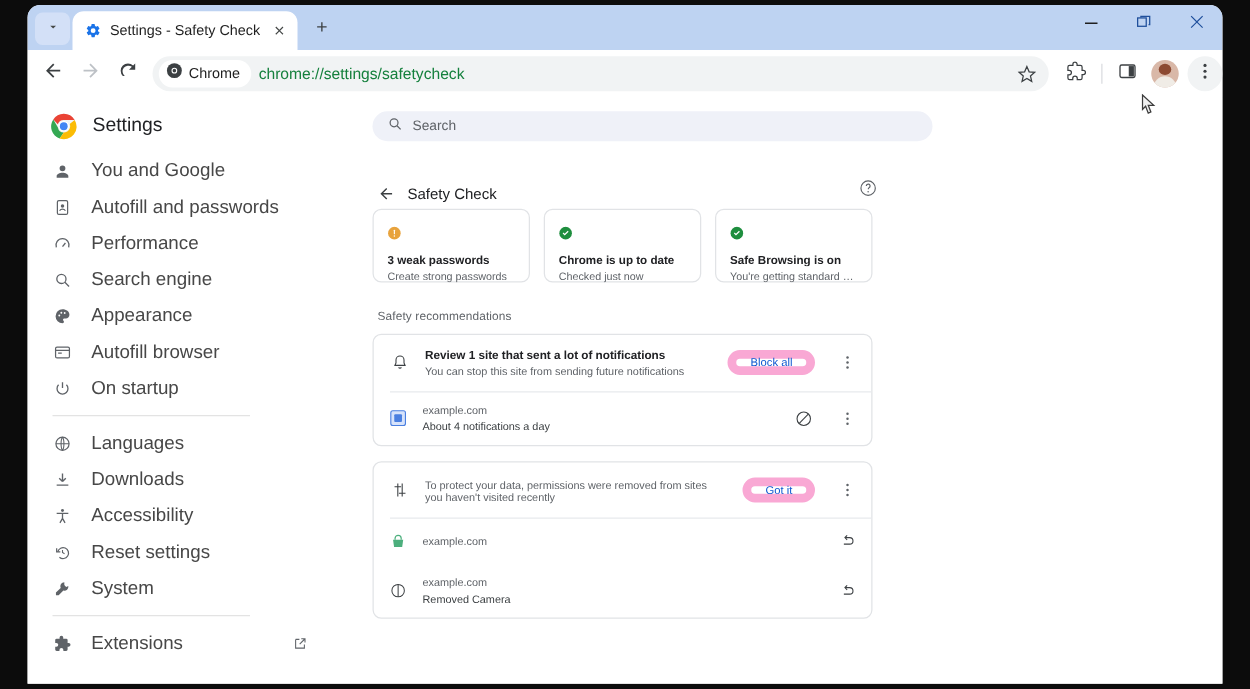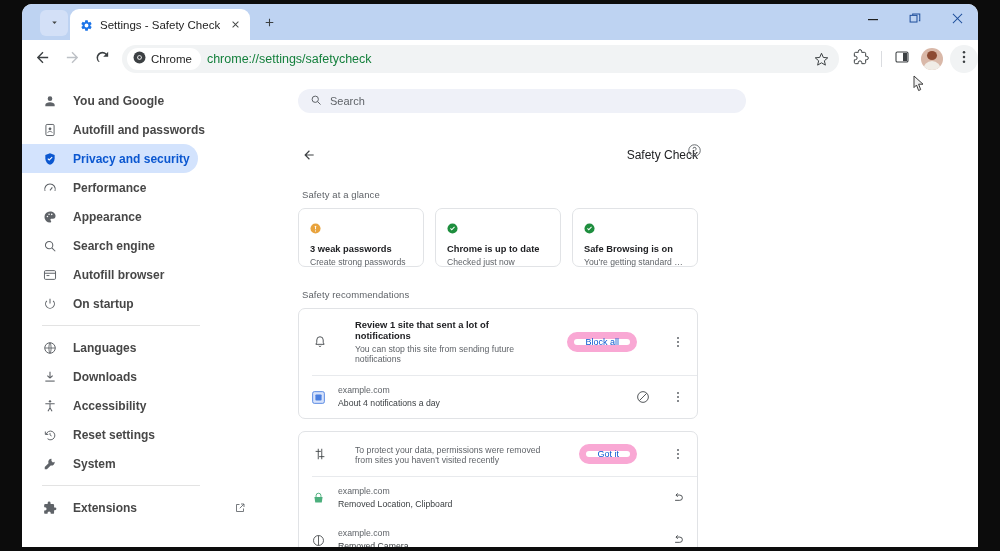--- a/index.html
+++ b/index.html
@@ -25,21 +25,21 @@
     overflow: hidden;
   }
 
   
   .tabstrip {
     position: relative;
     height: 36px;
     background: #bed3f2;
     display: flex;
     align-items: flex-end;
-    padding-left: 16px;
+    padding-left: 4px;
   }
   .tablist-btn {
     width: 28px; height: 26px;
     margin: 0 2px 4px 2px;
     border-radius: 6px;
     background: #d3e0f7;
     display: flex; align-items: center; justify-content: center;
   }
   .tab {
     position: relative;
@@ -201,23 +201,22 @@
   .settings-title { font-size: 15.5px; color: #202124; font-weight: 400; }
   .nav-item {
     height: 29px;
     display: flex;
     align-items: center;
     gap: 16px;
     padding-left: 20px;
     margin-right: 80px;
     border-radius: 0 15px 15px 0;
     color: #474747;
-    font-size: 12px;
+    font-size: 15px;
     position: relative;
-    font-weight: bold;
   }
   .nav-item .ico { width: 15px; height: 15px; flex: none; display: flex; align-items:center; justify-content:center; }
   .nav-item.active {
     background: #d3e3fd;
     color: #0b57d0;
   }
   .nav-item.active .ico svg { fill: #0b57d0; }
   .nav-label { white-space: nowrap; }
   .nav-ext {
     position: absolute;
@@ -258,24 +257,23 @@
     color: #3c4043;
     flex: 1;
     min-width: 0;
   }
   .searchbar input::placeholder { color: #5f6368; }
 
   .content { padding: 14px 20px 0 20px; max-width: 440px; position: relative; }
   .subpage-head {
     display: flex;
     align-items: center;
-    gap: 35px;
+    gap: 10px;
     padding-left: 3px;
     height: 24px;
-    justify-content: space-between;
   }
   .back-arrow { width: 15px; height: 15px; display:flex; align-items:center; justify-content:center; flex:none; }
   .subpage-title { font-size: 12px; color: #202124; }
   .help-icon {
     position: absolute;
     right: 15px; top: 12px;
     width: 18px; height: 18px;
     display: flex; align-items: center; justify-content: center;
   }
 
@@ -322,21 +320,21 @@
     background: #ffffff;
     border: 1px solid #e1e3e6;
     border-radius: 7px;
     overflow: hidden;
   }
   .rec-card + .rec-card { margin-top: 12px; }
   .rec-head {
     display: flex;
     align-items: center;
     padding: 10px 10px 11px 13px;
-    gap: 28px;
+    gap: 13px;
   }
   .rec-head-ico { width: 15px; height: 15px; flex: none; display:flex; align-items:center; justify-content:center; }
   .rec-head-text { flex: 1; min-width: 0; }
   .rec-head-title {
     font-size: 9.4px;
     font-weight: bold;
     color: #202124;
   }
   .rec-head-sub {
     font-size: 8.7px;
@@ -520,20 +518,33 @@
               <circle cx="12" cy="12" r="1.9"></circle>
               <circle cx="12" cy="19" r="1.9"></circle>
           </svg>
         </span>
       </div>
     </div>
 
     <div class="page">
 
       <div class="sidebar">
+        <div class="settings-head">
+          <span class="chrome-logo">
+            <svg width="22" height="22" viewBox="0 0 24 24">
+              <circle cx="12" cy="12" r="11" fill="#f1f3f4"></circle>
+              <path d="M12 1a11 11 0 019.5 5.5H12a5.5 5.5 0 00-5.2 3.7L2.9 6.1A11 11 0 0112 1z" fill="#ea4335"></path>
+              <path d="M2.9 6.1l4 6.9A5.5 5.5 0 0012 17.5l-3.6 5.2A11 11 0 012.9 6.1z" fill="#34a853"></path>
+              <path d="M21.5 6.5A11 11 0 018.4 22.7L12 17.5a5.5 5.5 0 005.2-7.5z" fill="#fbbc05"></path>
+              <circle cx="12" cy="12" r="4.6" fill="#ffffff"></circle>
+              <circle cx="12" cy="12" r="3.4" fill="#4285f4"></circle>
+            </svg>
+          </span>
+          <span class="settings-title">Settings</span>
+        </div>
 
         <div class="nav-item">
           <span class="ico">
             <svg width="14" height="14" viewBox="0 0 24 24">
                 <path d="M12 12a4 4 0 100-8 4 4 0 000 8zm0 2c-4 0-8 2-8 4.5V21h16v-2.5c0-2.5-4-4.5-8-4.5z" fill="#5f6368"></path>
               </svg>
           </span>
           <span class="nav-label">You and Google</span>
         </div>
 
@@ -541,60 +552,51 @@
           <span class="ico">
             <svg width="14" height="14" viewBox="0 0 24 24">
                 <rect x="5" y="2.5" width="14" height="19" rx="2" fill="none" stroke="#5f6368" stroke-width="1.7"></rect>
                 <circle cx="12" cy="10" r="2.4" fill="#5f6368"></circle>
                 <path d="M8 16.5c1-1.6 2.4-2.2 4-2.2s3 .6 4 2.2" fill="none" stroke="#5f6368" stroke-width="1.6"></path>
               </svg>
           </span>
           <span class="nav-label">Autofill and passwords</span>
         </div>
 
-        <div class="nav-item active">
-          <span class="ico">
-            <svg width="14" height="14" viewBox="0 0 24 24">
-                <path d="M12 2l8 3.2v6c0 5-3.4 9.5-8 10.8-4.6-1.3-8-5.8-8-10.8v-6z" fill="#0b57d0"></path>
-                <path d="M10.6 15.2l-3-3 1.3-1.3 1.7 1.7 4.5-4.5 1.3 1.3z" fill="#ffffff"></path>
-              </svg>
-          </span>
-          <span class="nav-label">Privacy and security</span>
-        </div>
 
         <div class="nav-item">
           <span class="ico">
             <svg width="14" height="14" viewBox="0 0 24 24">
                 <path d="M3.5 17a9 9 0 1117 0" fill="none" stroke="#5f6368" stroke-width="1.8"></path>
                 <path d="M12 16l4-5" fill="none" stroke="#5f6368" stroke-width="1.8"></path>
               </svg>
           </span>
           <span class="nav-label">Performance</span>
+        </div>
+
+        <div class="nav-item">
+          <span class="ico">
+            <svg width="14" height="14" viewBox="0 0 24 24">
+                <circle cx="10.5" cy="10.5" r="6.3" fill="none" stroke="#5f6368" stroke-width="1.8"></circle>
+                <path d="M15.2 15.2L21 21" stroke="#5f6368" stroke-width="1.8" fill="none"></path>
+              </svg>
+          </span>
+          <span class="nav-label">Search engine</span>
         </div>
 
         <div class="nav-item">
           <span class="ico">
             <svg width="14" height="14" viewBox="0 0 24 24">
                 <path d="M12 2.5a9.5 9.5 0 000 19c1.3 0 2-.8 2-1.8 0-.6-.3-1-.7-1.5-.4-.5-.6-.9-.6-1.4 0-1 .8-1.8 1.8-1.8h1.6A4.9 4.9 0 0021.5 10c0-4.3-4.2-7.5-9.5-7.5z" fill="#5f6368"></path>
                 <circle cx="7.6" cy="11" r="1.3" fill="#fff"></circle>
                 <circle cx="10.4" cy="7.2" r="1.3" fill="#fff"></circle>
                 <circle cx="15" cy="7.5" r="1.3" fill="#fff"></circle>
               </svg>
           </span>
           <span class="nav-label">Appearance</span>
-        </div>
-
-        <div class="nav-item">
-          <span class="ico">
-            <svg width="14" height="14" viewBox="0 0 24 24">
-                <circle cx="10.5" cy="10.5" r="6.3" fill="none" stroke="#5f6368" stroke-width="1.8"></circle>
-                <path d="M15.2 15.2L21 21" stroke="#5f6368" stroke-width="1.8" fill="none"></path>
-              </svg>
-          </span>
-          <span class="nav-label">Search engine</span>
         </div>
 
         <div class="nav-item">
           <span class="ico">
             <svg width="14" height="14" viewBox="0 0 24 24">
                 <rect x="2.5" y="4.5" width="19" height="15" rx="2" fill="none" stroke="#5f6368" stroke-width="1.7"></rect>
                 <path d="M2.5 9h19" stroke="#5f6368" stroke-width="1.7"></path>
                 <path d="M6 13h5" stroke="#5f6368" stroke-width="1.7"></path>
               </svg>
           </span>
@@ -707,21 +709,20 @@
           </div>
 
           <div class="help-icon">
             <svg width="15" height="15" viewBox="0 0 24 24">
                 <circle cx="12" cy="12" r="9.2" fill="none" stroke="#5f6368" stroke-width="1.5"></circle>
                 <path d="M9.7 9.2a2.4 2.4 0 114.5 1.2c-.5.9-1.7 1.3-1.9 2.3v.6" fill="none" stroke="#5f6368" stroke-width="1.5"></path>
                 <circle cx="12" cy="16.6" r="1" fill="#5f6368"></circle>
               </svg>
           </div>
 
-          <div class="section-label">Safety at a glance</div>
           <div class="glance-row">
 
             <div class="glance-card">
               <span class="status-dot">
                 <svg width="11" height="11" viewBox="0 0 24 24">
                     <circle cx="12" cy="12" r="11" fill="#e8a33d"></circle>
                     <rect x="11" y="6" width="2" height="8" rx="1" fill="#fff"></rect>
                     <circle cx="12" cy="17.2" r="1.3" fill="#fff"></circle>
                   </svg>
               </span>
@@ -821,21 +822,20 @@
 
             <div class="site-row">
               <span class="favicon">
                 <svg width="13" height="13" viewBox="0 0 16 16">
                     <path d="M3 6h10l-1 7H4z" fill="#4caf7d"></path>
                     <path d="M5 6V4.5a3 3 0 016 0V6" fill="none" stroke="#4caf7d" stroke-width="1.2"></path>
                   </svg>
               </span>
               <div class="site-text">
                 <div class="site-name">example.com</div>
-                <div class="site-sub">Removed Location, Clipboard</div>
               </div>
               <span class="row-action">
                 <svg width="14" height="14" viewBox="0 0 24 24">
                     <path d="M9 7H15a4.5 4.5 0 010 9H7" fill="none" stroke="#3c4043" stroke-width="1.5"></path>
                     <path d="M11.5 4L8.5 7l3 3" fill="none" stroke="#3c4043" stroke-width="1.5"></path>
                   </svg>
               </span>
             </div>
 
             <div class="site-row">

